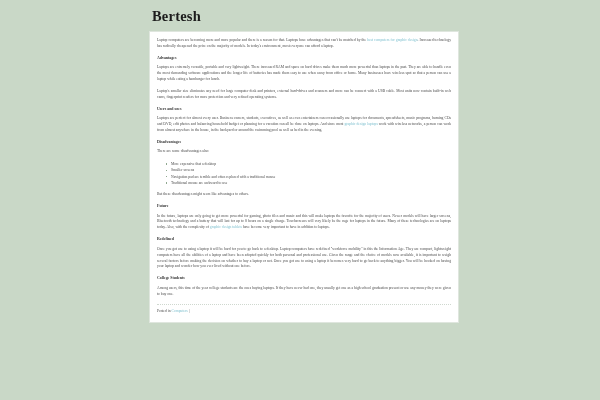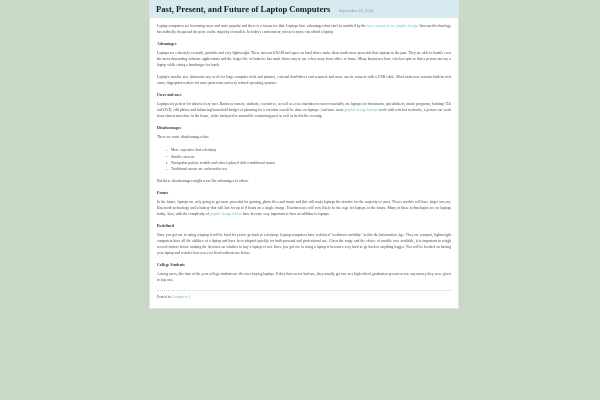--- a/index.html
+++ b/index.html
@@ -140,29 +140,28 @@
   .post-footer .meta a {
     color: #7fc0cf;
     text-decoration: none;
   }
 </style>
 </head>
 <body style="background: rgb(201, 216, 199);">
 
 <div class="page">
 
+  <div class="site-header">
+    <h1 class="site-title">Bertesh</h1>
+  </div>
 
   <div class="content-col">
 
     <article class="post">
 
-      <div class="post-head" style="background: rgb(214, 234, 241);">
-        <h2 class="post-title">Past, Present, and Future of Laptop Computers</h2>
-        <span class="post-date">September 22, 2014</span>
-      </div>
 
       <div class="post-body">
 
         <p><span>Laptop computers are becoming more and more popular and there is a reason for that. Laptops have advantages that can't be matched by the </span><a class="inline-link" href="#">best computers for graphic design</a><span>. Increased technology has radically cheapened the price on the majority of models. In today's environment, most everyone can afford a laptop.</span></p>
 
         <h3>Advantages</h3>
         <p>Laptops are extremely versatile, portable and very lightweight. There increased RAM and space on hard drives make them much more powerful than laptops in the past. They are able to handle even the most demanding software applications and the longer life of batteries has made them easy to use when away from office or home. Many businesses have wireless spot so that a person can use a laptop while eating a hamburger for lunch.</p>
         <p>Laptop's smaller size eliminates any need for large computer desk and printers, external hard-drives and scanners and more can be connect with a USB cable. Most units now contain built-in web cams, fingerprint readers for more protection and very refined operating systems.</p>
 
         <h3>Users and uses</h3>

